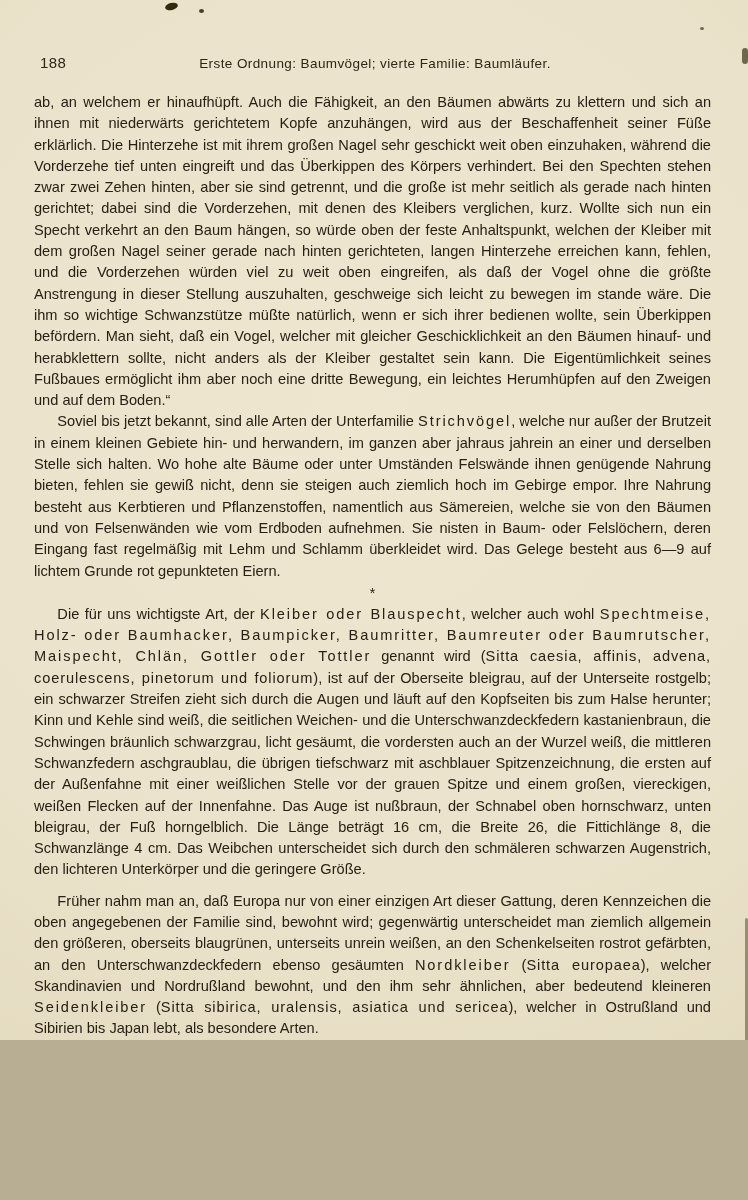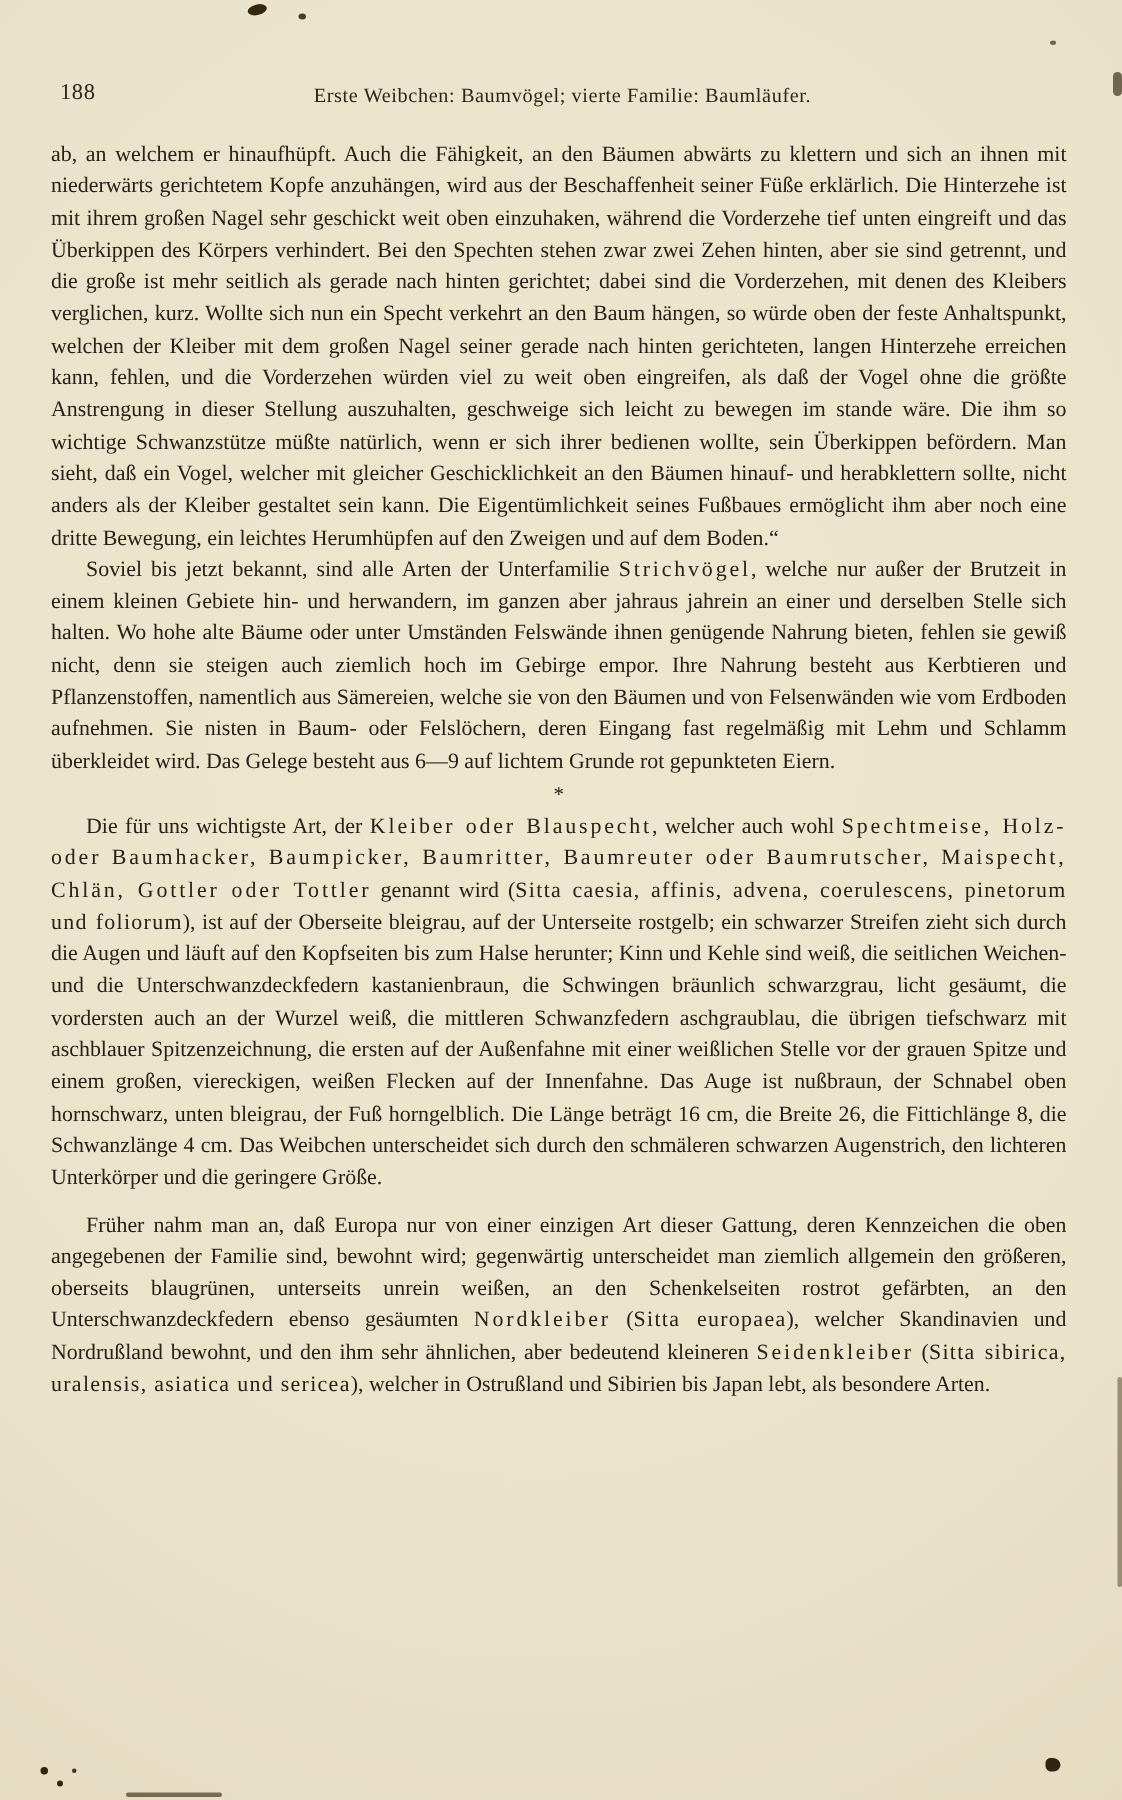--- a/index.html
+++ b/index.html
@@ -1,24 +1,24 @@
 <!DOCTYPE html>
 <html lang="de"><head>
 <meta charset="utf-8">
 <style>
   html, body { margin: 0; padding: 0; background: #b8ae94; }
   .page {
     position: relative;
     width: 748px;
-    height: 1200px;
+    height: 1040px;
     overflow: hidden;
     background: radial-gradient(ellipse 130% 95% at 48% 40%,
                 #eee6cf 0%, #eae2ca 50%, #e3dabf 80%, #d6ccb0 96%, #c9bfa2 100%);
     color: #2a2114;
-    font-family: Liberation Serif, serif;
+    font-family: Liberation Sans, sans-serif;
   }
   .header {
     position: relative;
     margin: 0 37px 0 39px;
     padding-top: 56px;
     text-align: center;
     font-size: 13.5px;
     letter-spacing: 0.03em;
     color: #2e2516;
   }
@@ -60,21 +60,21 @@
   .s9 { left: 84px;  top: 1195px; width: 64px; height: 3px; border-radius: 2px; background:#3a2f17; opacity:.65; }
   .s10{ left: 745px; top: 918px; width: 3px; height: 140px; border-radius: 2px; background:#4a3d22; opacity:.5; }
 </style>
 </head>
 <body>
 
 <div class="page">
 
   <div class="header">
     <span class="page-number">188</span>
-    <span class="header-title">Erste Weibchen: Baumvögel; vierte Familie: Baumläufer.</span>
+    <span class="header-title">Erste Ordnung: Baumvögel; vierte Familie: Baumläufer.</span>
   </div>
 
   <div class="body-text" id="text-body">
       <p class="para"><span class="plain">ab, an welchem er hinaufhüpft. Auch die Fähigkeit, an den Bäumen abwärts zu klettern und sich an ihnen mit niederwärts gerichtetem Kopfe anzuhängen, wird aus der Beschaffenheit seiner Füße erklärlich. Die Hinterzehe ist mit ihrem großen Nagel sehr geschickt weit oben einzuhaken, während die Vorderzehe tief unten eingreift und das Überkippen des Körpers verhindert. Bei den Spechten stehen zwar zwei Zehen hinten, aber sie sind getrennt, und die große ist mehr seitlich als gerade nach hinten gerichtet; dabei sind die Vorderzehen, mit denen des Kleibers verglichen, kurz. Wollte sich nun ein Specht verkehrt an den Baum hängen, so würde oben der feste Anhaltspunkt, welchen der Kleiber mit dem großen Nagel seiner gerade nach hinten gerichteten, langen Hinterzehe erreichen kann, fehlen, und die Vorderzehen würden viel zu weit oben eingreifen, als daß der Vogel ohne die größte Anstrengung in dieser Stellung auszuhalten, geschweige sich leicht zu bewegen im stande wäre. Die ihm so wichtige Schwanzstütze müßte natürlich, wenn er sich ihrer bedienen wollte, sein Überkippen befördern. Man sieht, daß ein Vogel, welcher mit gleicher Geschicklichkeit an den Bäumen hinauf- und herabklettern sollte, nicht anders als der Kleiber gestaltet sein kann. Die Eigentümlichkeit seines Fußbaues ermöglicht ihm aber noch eine dritte Bewegung, ein leichtes Herumhüpfen auf den Zweigen und auf dem Boden.“</span></p>
       <p class="para indent"><span class="plain">Soviel bis jetzt bekannt, sind alle Arten der Unterfamilie </span><span class="spaced">Strichvögel</span><span class="plain">, welche nur außer der Brutzeit in einem kleinen Gebiete hin- und herwandern, im ganzen aber jahraus jahrein an einer und derselben Stelle sich halten. Wo hohe alte Bäume oder unter Umständen Felswände ihnen genügende Nahrung bieten, fehlen sie gewiß nicht, denn sie steigen auch ziemlich hoch im Gebirge empor. Ihre Nahrung besteht aus Kerbtieren und Pflanzenstoffen, namentlich aus Sämereien, welche sie von den Bäumen und von Felsenwänden wie vom Erdboden aufnehmen. Sie nisten in Baum- oder Felslöchern, deren Eingang fast regelmäßig mit Lehm und Schlamm überkleidet wird. Das Gelege besteht aus 6—9 auf lichtem Grunde rot gepunkteten Eiern.</span></p>
       <div class="separator">*</div>
       <p class="para indent"><span class="plain">Die für uns wichtigste Art, der </span><span class="spaced">Kleiber oder Blauspecht</span><span class="plain">, welcher auch wohl </span><span class="spaced">Spechtmeise, Holz- oder Baumhacker, Baumpicker, Baumritter, Baumreuter oder Baumrutscher, Maispecht, Chlän, Gottler oder Tottler</span><span class="plain"> genannt wird (</span><span class="latin">Sitta caesia, affinis, advena, coerulescens, pinetorum und foliorum</span><span class="plain">), ist auf der Oberseite bleigrau, auf der Unterseite rostgelb; ein schwarzer Streifen zieht sich durch die Augen und läuft auf den Kopfseiten bis zum Halse herunter; Kinn und Kehle sind weiß, die seitlichen Weichen- und die Unterschwanzdeckfedern kastanienbraun, die Schwingen bräunlich schwarzgrau, licht gesäumt, die vordersten auch an der Wurzel weiß, die mittleren Schwanzfedern aschgraublau, die übrigen tiefschwarz mit aschblauer Spitzenzeichnung, die ersten auf der Außenfahne mit einer weißlichen Stelle vor der grauen Spitze und einem großen, viereckigen, weißen Flecken auf der Innenfahne. Das Auge ist nußbraun, der Schnabel oben hornschwarz, unten bleigrau, der Fuß horngelblich. Die Länge beträgt 16 cm, die Breite 26, die Fittichlänge 8, die Schwanzlänge 4 cm. Das Weibchen unterscheidet sich durch den schmäleren schwarzen Augenstrich, den lichteren Unterkörper und die geringere Größe.</span></p>
       <p class="para indent gap"><span class="plain">Früher nahm man an, daß Europa nur von einer einzigen Art dieser Gattung, deren Kennzeichen die oben angegebenen der Familie sind, bewohnt wird; gegenwärtig unterscheidet man ziemlich allgemein den größeren, oberseits blaugrünen, unterseits unrein weißen, an den Schenkelseiten rostrot gefärbten, an den Unterschwanzdeckfedern ebenso gesäumten </span><span class="spaced">Nordkleiber</span><span class="plain"> (</span><span class="latin">Sitta europaea</span><span class="plain">), welcher Skandinavien und Nordrußland bewohnt, und den ihm sehr ähnlichen, aber bedeutend kleineren </span><span class="spaced">Seidenkleiber</span><span class="plain"> (</span><span class="latin">Sitta sibirica, uralensis, asiatica und sericea</span><span class="plain">), welcher in Ostrußland und Sibirien bis Japan lebt, als besondere Arten.</span></p>
     </div>
 

